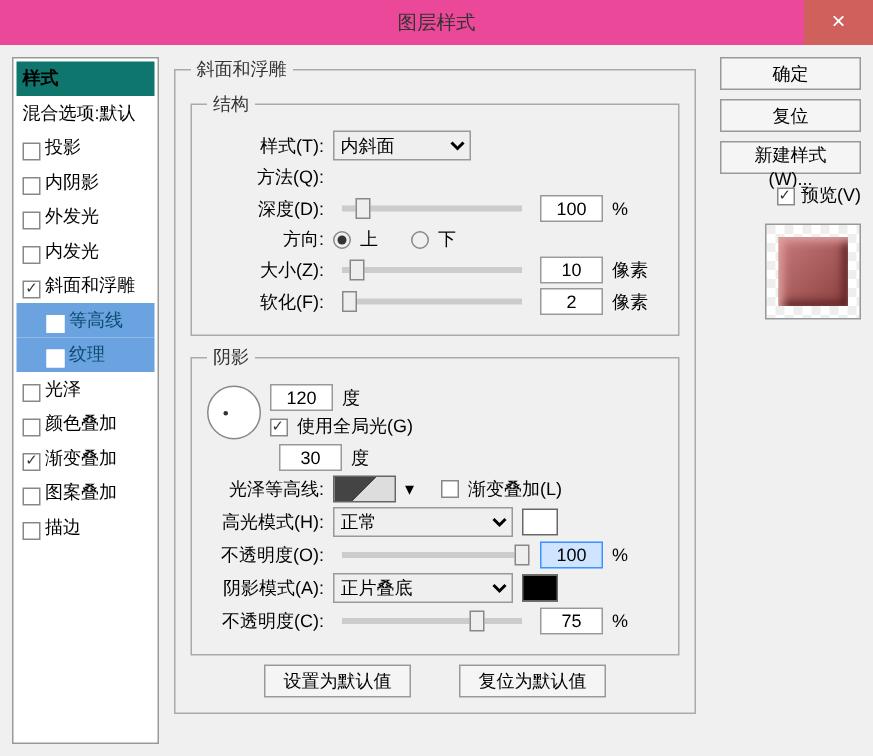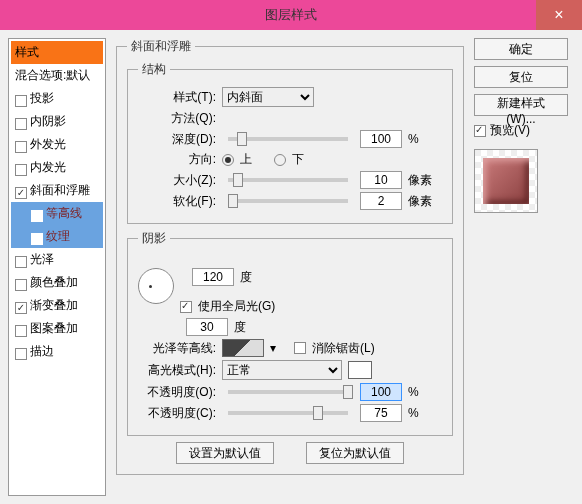--- a/index.html
+++ b/index.html
@@ -4,22 +4,22 @@
 <style>
 *{box-sizing:border-box;margin:0;padding:0;font-family:"Microsoft YaHei",SimSun,sans-serif;font-size:12px}
 body{background:#f0f0f0;width:582px;height:504px;overflow:hidden}
 .window{width:582px;height:504px;background:#f0f0f0;display:flex;flex-direction:column}
 .titlebar{height:30px;background:#ec4899;display:flex;align-items:center;position:relative}
 .title{color:#333;width:100%;text-align:center;font-size:13px}
 .close-btn{position:absolute;right:0;top:0;width:46px;height:30px;background:#d0605c;color:#fff;display:flex;align-items:center;justify-content:center;font-size:16px;cursor:pointer}
 .body{flex:1;display:flex;padding:8px;gap:6px}
 .sidebar{width:98px;border:1px solid #999;background:#fff;padding:2px}
 .sidebar-item{padding:3px 4px;display:flex;align-items:flex-end;gap:3px;cursor:pointer}
-.sidebar-header{background:#f97316;font-weight:normal;padding:3px 4px}
-.sidebar-item.selected{background:#6aa3e0;color:#7f1d1d}
+.sidebar-header{background:#0f766e;font-weight:bold;padding:3px 4px}
+.sidebar-item.selected{background:#6aa3e0;color:#0c4a6e}
 .sidebar-item.sub{padding-left:20px}
 .sidebar .cb{width:12px;height:12px;border:1px solid #888;background:#fff;display:inline-block}
 .sidebar .cb.checked::after{content:"✓";font-size:10px;line-height:10px;color:#333;display:block;text-align:center}
 .main{flex:1;padding:0 4px}
 fieldset{border:1px solid #aaa;padding:6px 10px 10px;margin-bottom:6px}
 legend{padding:0 4px;color:#333}
 .row{display:flex;align-items:center;margin:3px 0;gap:6px}
 .lbl{width:78px;text-align:right}
 select{height:20px;font-size:12px;border:1px solid #999}
 .slider{flex:0 0 120px;height:4px;background:#ccc;position:relative;margin:0 6px}
@@ -31,21 +31,21 @@
 .checkbox{width:12px;height:12px;border:1px solid #888;background:#fff;display:inline-block;vertical-align:middle;position:relative}
 .checkbox.checked::after{content:"✓";font-size:10px;position:absolute;top:-2px;left:0;color:#333}
 .angle-dial{width:36px;height:36px;border:1px solid #888;border-radius:50%;background:#fff;position:relative}
 .angle-dial .dot{position:absolute;width:3px;height:3px;background:#333;border-radius:50%;top:16px;left:10px}
 .swatch{width:42px;height:18px;border:1px solid #666;display:inline-block}
 .swatch.grad{background:linear-gradient(135deg,#444 0%,#444 50%,#ddd 50%,#ddd 100%)}
 .swatch.white{background:#fff}
 .swatch.black{background:#000;width:24px}
 .btns-row{display:flex;gap:32px;justify-content:center;margin-top:6px}
 button{height:22px;padding:0 12px;background:#f5f5f5;border:1px solid #999;cursor:pointer;font-size:12px}
-.right{width:100px;display:flex;flex-direction:column;gap:6px;align-items:flex-start}
+.right{width:100px;display:flex;flex-direction:column;gap:6px;align-items:flex-end}
 .right button{width:94px}
 .preview-cb{display:flex;align-items:center;gap:4px}
 .preview-img{width:64px;height:64px;border:1px solid #999;background:repeating-conic-gradient(#fff 0 25%,#eee 0 50%) 0 0/12px 12px;display:flex;align-items:center;justify-content:center;margin-top:4px}
 .bevel{width:46px;height:46px;background:linear-gradient(135deg,#c97a7a,#8a4040);box-shadow:inset 3px 3px 6px #e0a0a0,inset -3px -3px 6px #5a2020}
 </style>
 </head>
 <body>
 
 <div class="window">
   <div class="titlebar">
@@ -155,55 +155,60 @@
           </div>
         </fieldset>
 
         <fieldset>
           <legend>阴影</legend>
           <div class="row">
             <div class="angle-dial">
                 <div class="dot"></div>
               </div>
             <div>
-              <div class="row" style="margin:12px">
+              <div class="row" style="margin:0">
                 <input type="text" value="120" style="">
                 <span>度</span>
               </div>
               <div class="row" style="margin:2px 0 0">
                 <span class="checkbox checked"></span>
                 <span>使用全局光(G)</span>
               </div>
             </div>
           </div>
           <div class="row">
             <span style="width:42px"></span>
             <input type="text" value="30" style="">
             <span>度</span>
           </div>
           <div class="row">
             <span class="lbl">光泽等高线:</span>
             <span class="swatch grad"></span>
             <span>▾</span>
             <span style="width:6px"></span>
             <span class="checkbox"></span>
-            <span>消除锯齿(L)</span>
+            <span>渐变叠加(L)</span>
           </div>
           <div class="row">
             <span class="lbl">高光模式(H):</span>
             <select style="width:120px"><option>正常</option></select>
             <span class="swatch white" style="width:24px"></span>
           </div>
           <div class="row">
             <span class="lbl">不透明度(O):</span>
             <div class="slider">
                 <div class="thumb" style="left:100%"></div>
               </div>
             <input type="text" class="hl" value="100" style="">
             <span>%</span>
+          </div>
+          <div class="row">
+            <span class="lbl">阴影模式(A):</span>
+            <select style="width:120px"><option>正片叠底</option></select>
+            <span class="swatch black"></span>
           </div>
           <div class="row">
             <span class="lbl">不透明度(C):</span>
             <div class="slider">
                 <div class="thumb" style="left:75%"></div>
               </div>
             <input type="text" value="75" style="">
             <span>%</span>
           </div>
         </fieldset>

